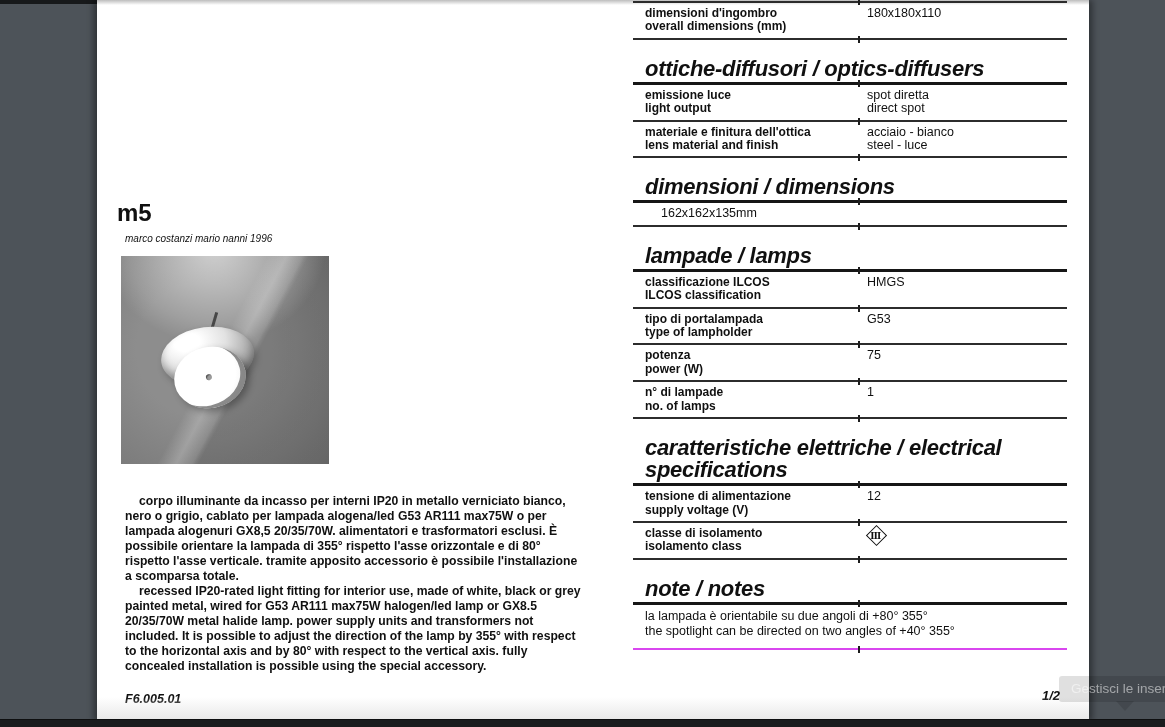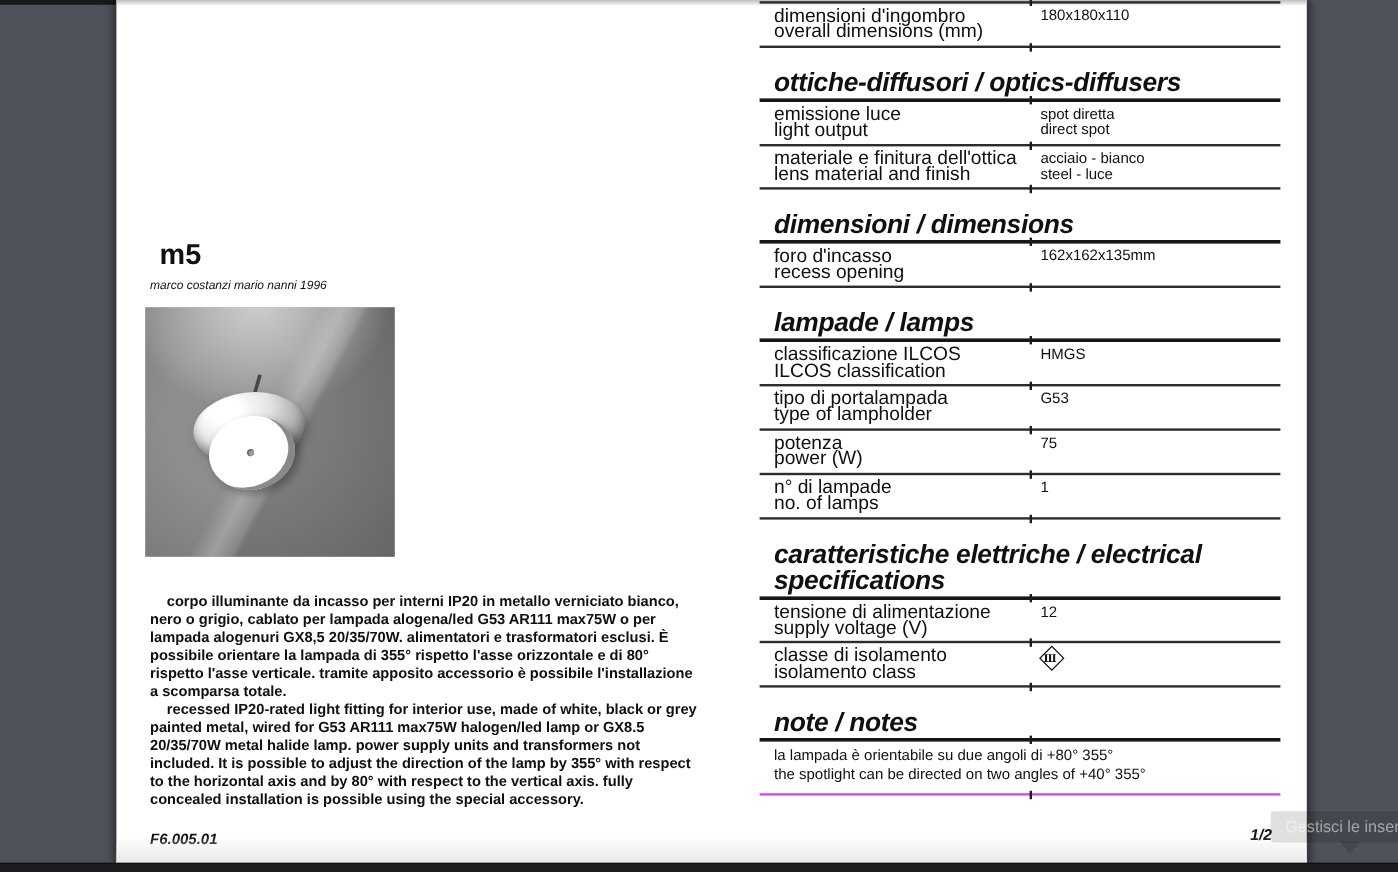--- a/index.html
+++ b/index.html
@@ -12,21 +12,21 @@
     position:absolute;left:97px;top:0;width:992px;height:721px;background:#ffffff;
     box-shadow:-4px 0 6px rgba(0,0,0,0.35), 4px 0 6px rgba(0,0,0,0.35);
   }
   .page-top-fade{position:absolute;left:0;right:0;top:0;height:5px;
     background:linear-gradient(#bdbdbd,rgba(255,255,255,0));pointer-events:none;}
   .page-bottom-fade{position:absolute;left:0;right:0;bottom:0;height:24px;
     background:linear-gradient(rgba(255,255,255,0),#e7e7e7);pointer-events:none;}
   .bottom-bar{position:absolute;left:0;bottom:0;width:1165px;height:7px;background:#1a1c1e;border-top:1px solid #0e0f10;}
 
   
-  .product-title{position:absolute;left:36px;top:199px;font-size:24px;font-weight:bold;}
+  .product-title{position:absolute;left:20px;top:199px;font-size:24px;font-weight:bold;}
   .designers{position:absolute;left:28px;top:233px;font-size:10px;font-style:italic;}
   .photo{
     position:absolute;left:24px;top:256px;width:208px;height:208px;overflow:hidden;
     background:
       radial-gradient(150px 130px at 45% -4%, rgba(255,255,255,0.62), rgba(255,255,255,0.16) 58%, rgba(255,255,255,0) 74%),
       linear-gradient(118deg, rgba(0,0,0,0) 57%, rgba(0,0,0,0.13) 59%),
       radial-gradient(circle at 40% 45%, #8d8d8d 40%, #7d7d7d 80%, #747474 100%);
   }
   .photo .streak{
     position:absolute;inset:0;
@@ -58,21 +58,21 @@
     position:relative;margin-top:18px;padding:0 0 2px 12px;
     font-size:22px;line-height:22px;font-weight:bold;letter-spacing:-0.3px;
     border-bottom:3px solid #161616;
     font-style:italic;
   }
   .spec-row{
     position:relative;display:flex;align-items:flex-start;
     padding:4px 0 4px 12px;border-bottom:2px solid #2c2c2c;
   }
   .spec-row.first-row{border-top:2px solid #2c2c2c;}
-  .spec-row .lbl{width:206px;font-size:16px;font-weight:normal;line-height:13.4px;}
+  .spec-row .lbl{width:206px;font-size:12px;font-weight:bold;line-height:13.4px;}
   .spec-row .val{margin-left:16px;font-size:12.5px;line-height:13.4px;}
   .tick::after{content:"";position:absolute;left:225px;bottom:-5px;width:2px;height:7px;background:#1c1c1c;}
   .tick-top::before{content:"";position:absolute;left:225px;top:-5px;width:2px;height:7px;background:#1c1c1c;}
   .notes-body{
     position:relative;padding:4px 0 8px 12px;border-bottom:2px solid #d946ef;
     font-size:12.5px;line-height:15.5px;
   }
   .diamond{
     display:inline-block;width:13px;height:13px;margin:1px 0 0 2px;
     border:1.6px solid #111;transform:rotate(45deg);background:#fff;
@@ -151,24 +151,20 @@
           <div>lens material and finish</div>
         </div>
         <div class="val">
           <div>acciaio - bianco</div>
           <div>steel - luce</div>
         </div>
       </div>
 
       <div class="section-title tick">dimensioni / dimensions</div>
       <div class="spec-row tick">
-        <div class="lbl">
-          <div>foro d'incasso</div>
-          <div>recess opening</div>
-        </div>
         <div class="val">162x162x135mm</div>
       </div>
 
       <div class="section-title tick">lampade / lamps</div>
       <div class="spec-row tick">
         <div class="lbl">
           <div>classificazione ILCOS</div>
           <div>ILCOS classification</div>
         </div>
         <div class="val">HMGS</div>

